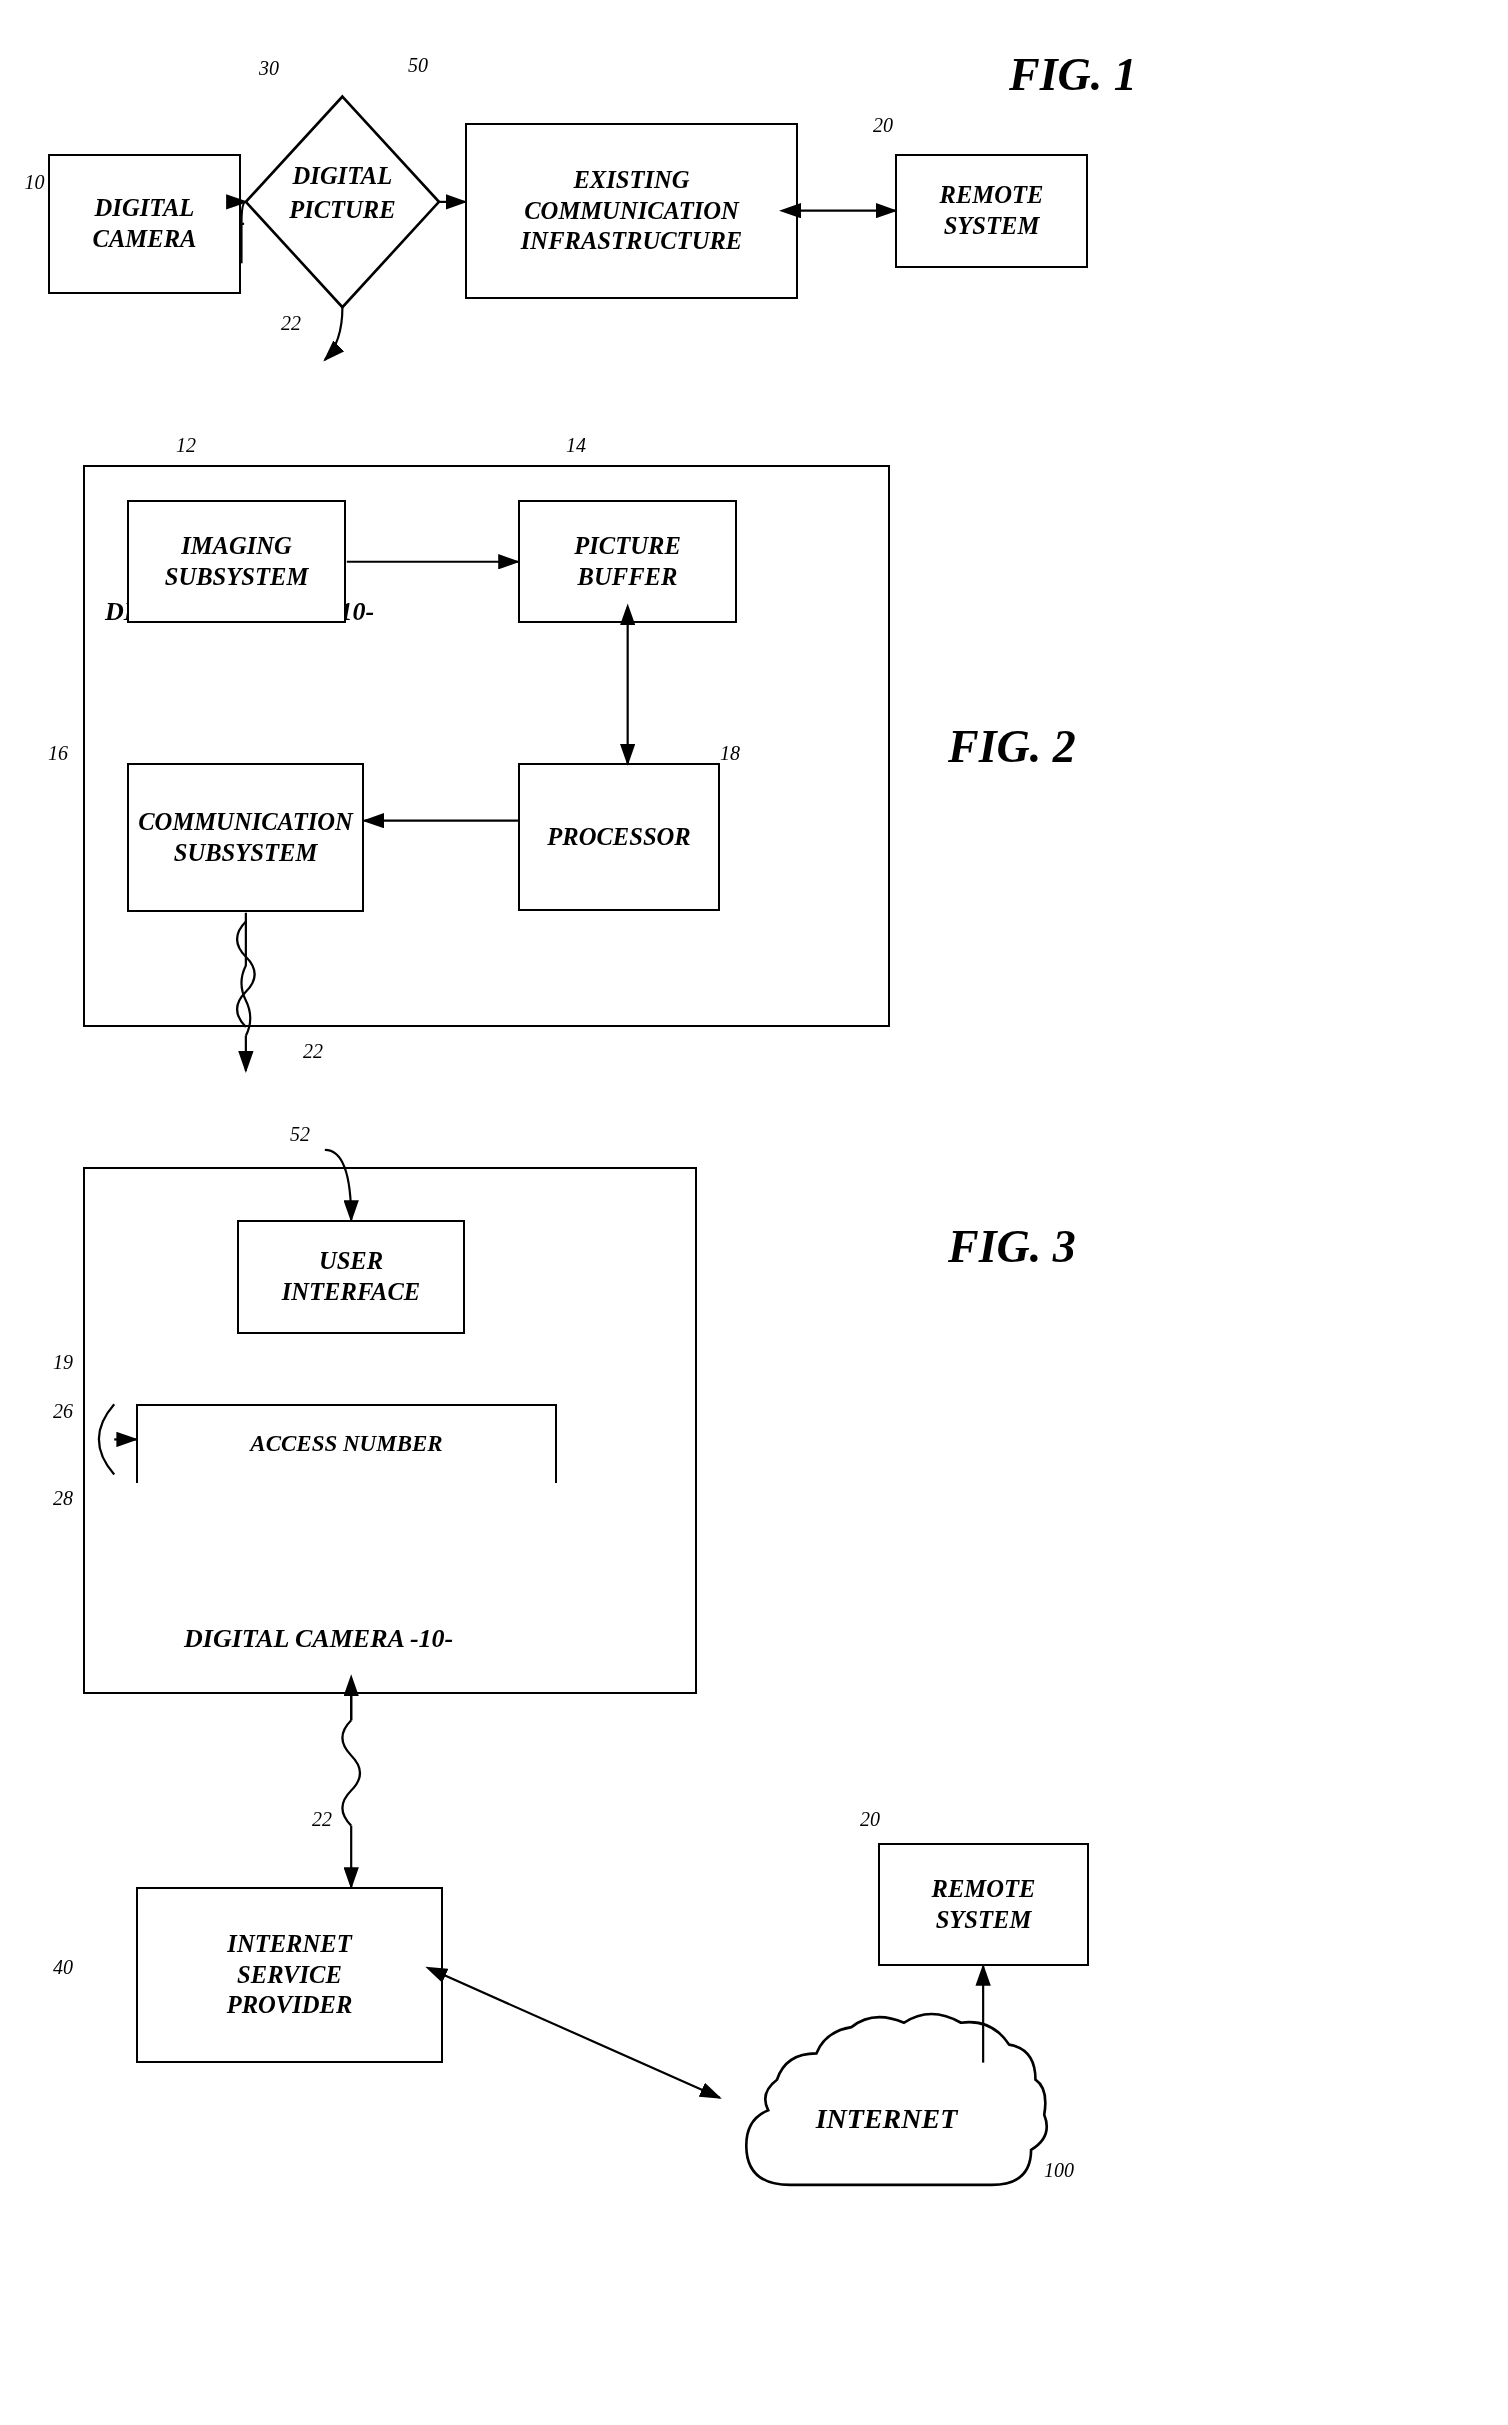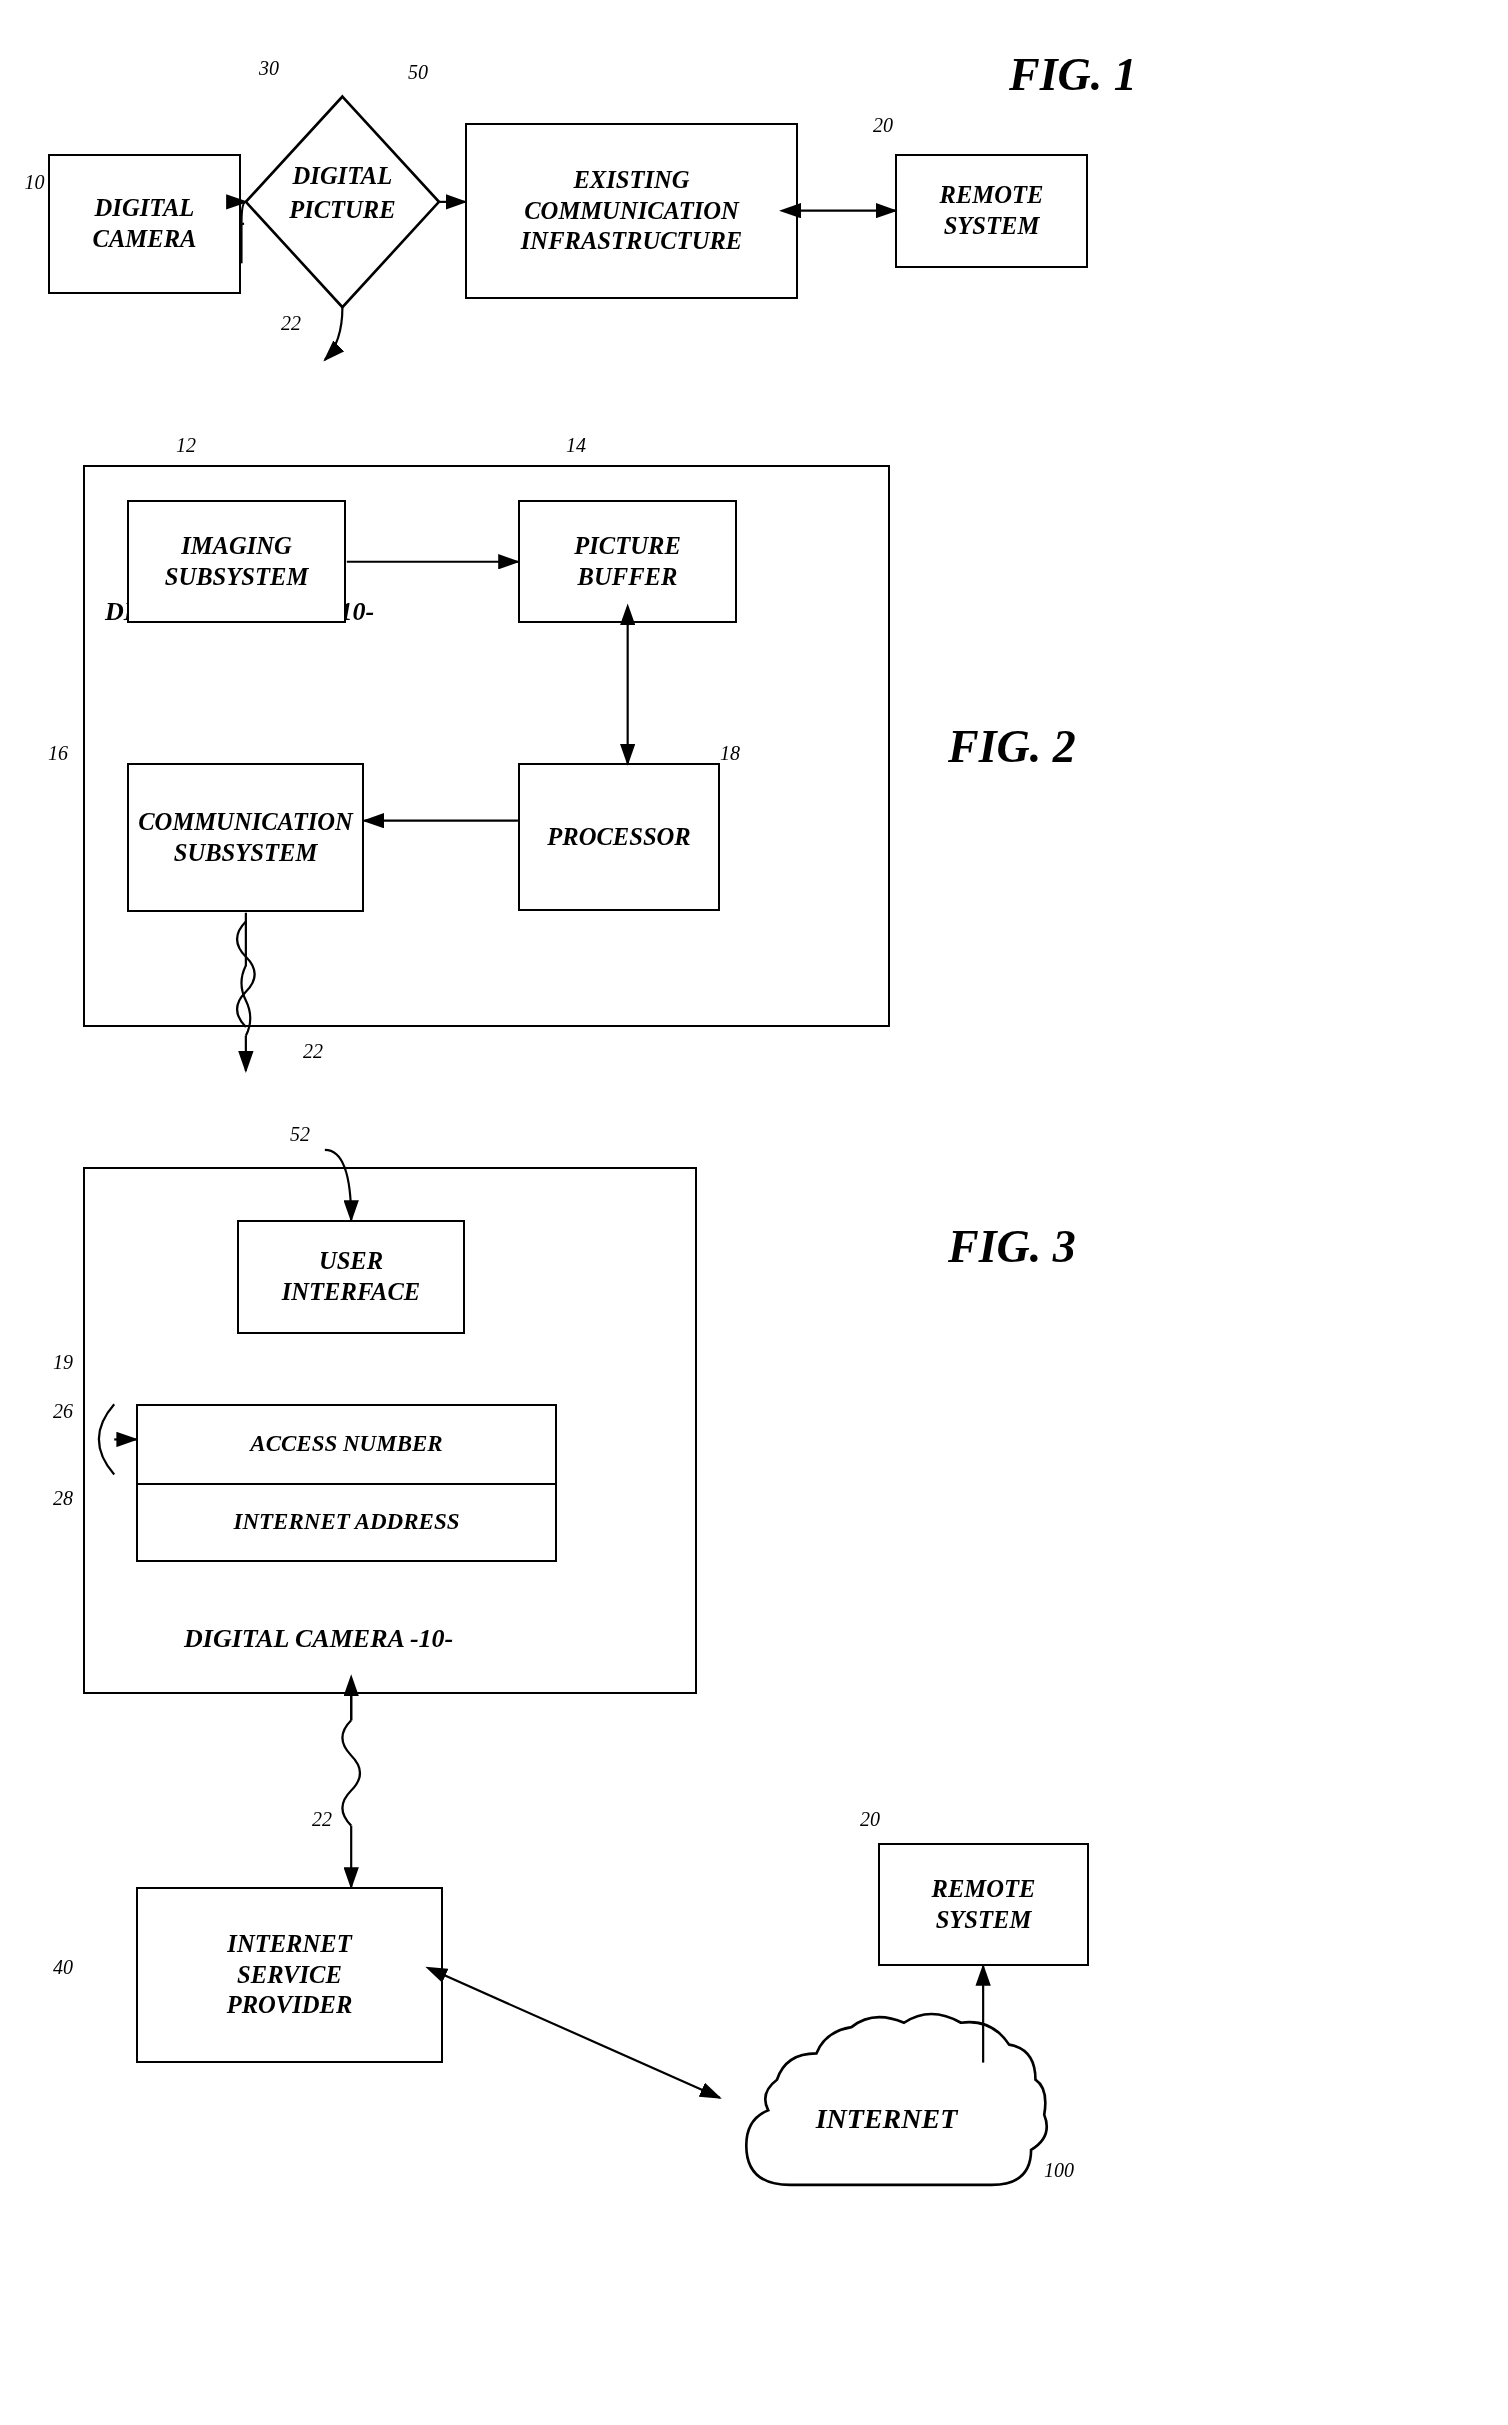--- a/index.html
+++ b/index.html
@@ -73,21 +73,21 @@
   <div class="box" style="top:123px; left:465px; width:333px; height:176px;">
     <span class="box-text">EXISTING<br>COMMUNICATION<br>INFRASTRUCTURE</span>
   </div>
 
   <div class="box" style="top:154px; left:895px; width:193px; height:114px;">
     <span class="box-text">REMOTE<br>SYSTEM</span>
   </div>
 
   <div class="ref-num" style="top:171px; left:24.6px;">10</div>
   <div class="ref-num" style="top:114px; left:873px;">20</div>
-  <div class="ref-num" style="top:61px; left:408px;font-style:italic;">50</div>
+  <div class="ref-num" style="top:54px; left:408px;font-style:italic;">50</div>
   <div class="ref-num" style="top:57px; left:259px;">30</div>
   <div class="ref-num" style="top:312px; left:281px;">22</div>
 
   <div class="fig-label" style="top:720px; left:948px;">FIG. 2</div>
 
   <div class="box" style="top:465px; left:83px; width:807px; height:562px;"></div>
 
   <div style="position:absolute; top:597px; left:105px; font-style:italic; font-size:26px; font-weight:bold;">DIGITAL CAMERA -10-</div>
 
   <div class="box" style="top:500px; left:127px; width:219px; height:123px;">
@@ -119,23 +119,20 @@
   <div style="position:absolute; top:1624px; left:184px; font-style:italic; font-size:26px; font-weight:bold;">DIGITAL CAMERA -10-</div>
 
   <div class="box" style="top:1404px; left:136px; width:421px; height:79px; border-bottom: none;">
     <span class="box-text" style="font-size:23px;">ACCESS NUMBER</span>
   </div>
 
   <div class="box" style="top:1220px; left:237px; width:228px; height:114px;">
     <span class="box-text">USER<br>INTERFACE</span>
   </div>
 
-  <div class="box" style="top:1483px; left:136px; width:421px; height:79px;">
-    <span class="box-text" style="font-size:23px;">INTERNET ADDRESS</span>
-  </div>
 
   <div class="box" style="top:1887px; left:136px; width:307px; height:176px;">
     <span class="box-text">INTERNET<br>SERVICE<br>PROVIDER</span>
   </div>
 
   <div class="box" style="top:1843px; left:878px; width:211px; height:123px;">
     <span class="box-text">REMOTE<br>SYSTEM</span>
   </div>
 
   <div class="ref-num" style="top:1123px; left:290px;">52</div>

